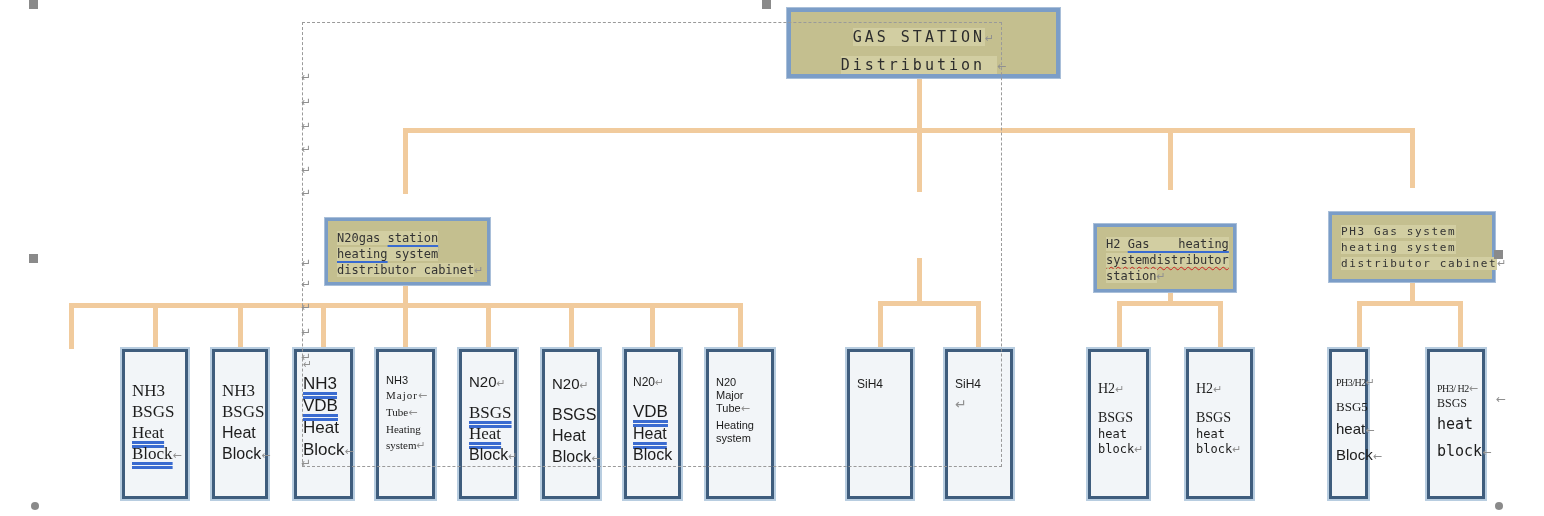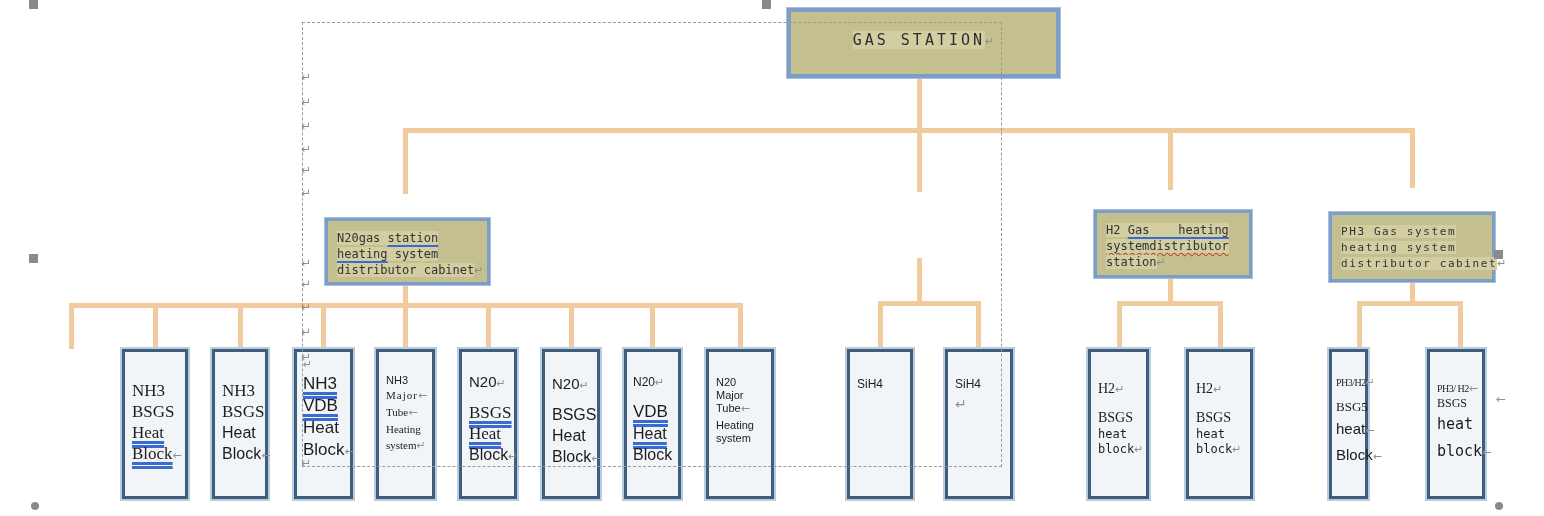--- a/index.html
+++ b/index.html
@@ -7,21 +7,21 @@
          font-family:"DejaVu Sans Mono",monospace;}
   
   .conn{position:absolute;background:#f1cb9d;z-index:1;}
   
   #sel-rect{position:absolute;left:302px;top:22px;width:698px;height:443px;
             border:1px dashed #9a9a9a;z-index:3;pointer-events:none;}
   
   .kbox{position:absolute;background:#c4bf8f;border:3px solid #7b9dc7;
         box-shadow:0 0 0 1px #a9bfd9, inset 0 0 0 1px #9db47b00;z-index:2;box-sizing:border-box;}
   #root-box{border-width:4px;text-align:center;padding-top:12px;}
-  #root-box .rln{font-size:15px;letter-spacing:3px;color:#2d2d2d;line-height:33px;white-space:pre;}
+  #root-box .rln{font-size:15px;letter-spacing:3px;color:#2d2d2d;line-height:27px;white-space:pre;}
   .dist{padding:9px 4px 0 9px;margin-top:24px;}
   .dln{font-size:12px;line-height:16px;color:#333;white-space:pre;}
   .hl{background:#d2cea2;}
   .ls2 .dln{font-size:11px;letter-spacing:1.6px;}
   .ls1 .dln{letter-spacing:0.5px;}
   
   .u-blue{text-decoration:underline double #3a6bd0;text-decoration-thickness:3px;text-underline-offset:3px;}
   .u-red{text-decoration:underline wavy #cc2222;text-decoration-thickness:1px;text-underline-offset:2px;}
   
   .leaf{position:absolute;top:349px;height:150px;background:#f2f5f8;border:3px solid #3f5d7d;
@@ -85,30 +85,31 @@
   <div class="conn" style="left:1117px;top:304px;width:5px;height:45px"></div>
   <div class="conn" style="left:1218px;top:304px;width:5px;height:45px"></div>
 
   <div class="conn" style="left:1410px;top:258px;width:5px;height:45px"></div>
   <div class="conn" style="left:1357px;top:301px;width:106px;height:5px"></div>
   <div class="conn" style="left:1357px;top:304px;width:5px;height:45px"></div>
   <div class="conn" style="left:1458px;top:304px;width:5px;height:45px"></div>
 
   <div id="root-box" class="kbox" style="left:787px;top:8px;width:273px;height:70px">
     <div class="rln"><span class="hl">GAS STATION</span><span class="mk">↵</span></div>
+    <div class="rln"><span class="hl">Distribution </span><span class="mk">←</span></div>
   </div>
 
   <div class="kbox dist" style="left:325px;top:194px;width:165px;height:67px">
     <div class="dln"><span class="hl">N20gas </span><span class="hl u-blue">station</span></div>
     <div class="dln"><span class="hl u-blue">heating</span><span class="hl"> system</span></div>
     <div class="dln"><span class="hl">distributor cabinet</span><span class="mk">↵</span></div>
   </div>
 
 
-  <div class="kbox dist" style="left:1094px;top:186px;width:158px;height:68px">
+  <div class="kbox dist" style="left:1094px;top:200px;width:142px;height:68px">
     <div class="dln"><span class="hl">H2 </span><span class="hl u-blue">Gas    heating</span></div>
     <div class="dln"><span class="hl u-red">systemdistributor</span></div>
     <div class="dln"><span class="hl">station</span><span class="mk">↵</span></div>
   </div>
 
   <div class="kbox dist ls2" style="left:1329px;top:188px;width:166px;height:70px">
     <div class="dln"><span class="hl">PH3 Gas system</span></div>
     <div class="dln"><span class="hl">heating system</span></div>
     <div class="dln"><span class="hl">distributor cabinet</span><span class="mk">↵</span></div>
   </div>

